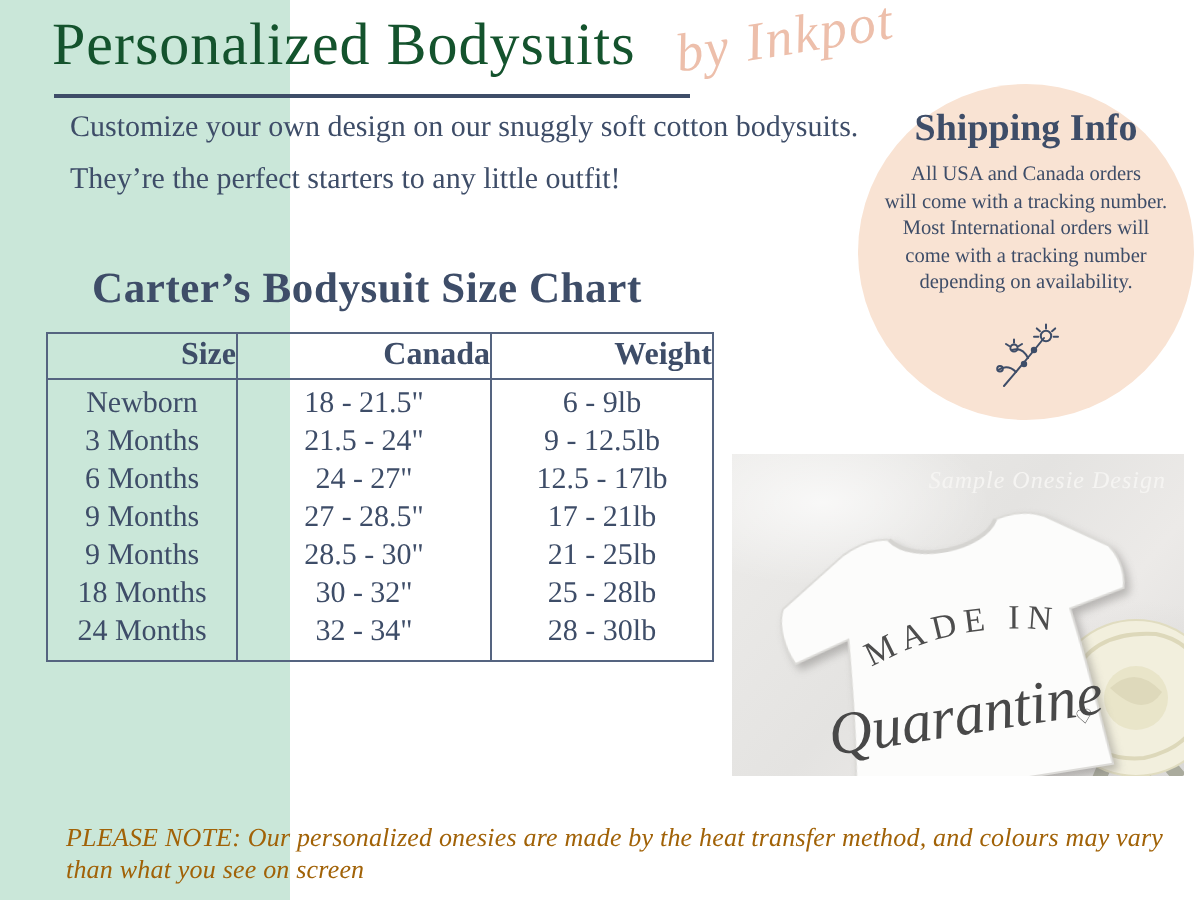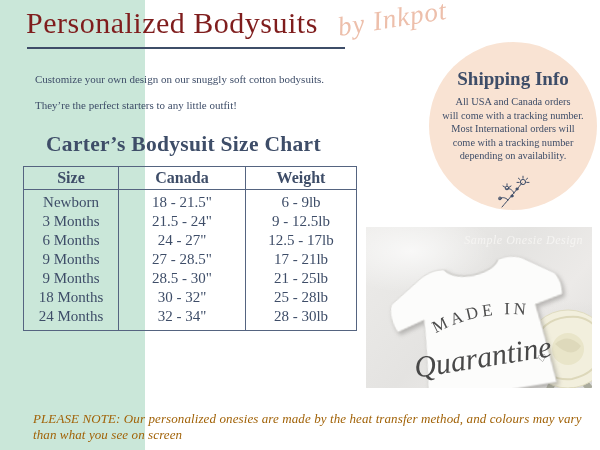--- a/index.html
+++ b/index.html
@@ -9,62 +9,62 @@
     background:#ffffff; overflow:hidden;
     font-family:"Liberation Serif", serif; color:#3e4d68;
   }
   .mint-band {
     position:absolute; left:0; top:0; width:145px; height:450px;
     background:#cae7d9;
   }
   
   .title {
     position:absolute; left:26px; top:6px; width:400px;
-    font-size:30px; letter-spacing:0.5px; color:#7f1d1d; font-weight:400;
+    font-size:30px; letter-spacing:0.5px; color:#14532d; font-weight:400;
   }
   .title-underline {
     position:absolute; left:27px; top:47px; width:318px; height:2px;
     background:#3e4d68;
   }
   .byline {
     position:absolute; left:338px; top:12px; width:150px;
     font-size:27px; font-style:italic; color:#edbfab;
     transform:rotate(-9deg); transform-origin:left center;
     letter-spacing:1px;
   }
   
-  .intro { position:absolute; left:35px; top:66px; width:400px; font-size:11px; line-height:26px;font-family:Liberation Serif, serif; }
+  .intro { position:absolute; left:35px; top:51px; width:400px; font-size:15px; line-height:26px;font-family:Liberation Serif, serif; }
   
   .chart-title {
     position:absolute; left:46px; top:132px;
     font-size:21.5px; font-weight:bold; letter-spacing:0.3px;
   }
   table.size-chart {
     position:absolute; left:23px; top:166px; width:333px;
     border-collapse:collapse; table-layout:fixed;
     border:1.5px solid #556480;
   }
   .size-chart col.c1 { width:95px; } .size-chart col.c2 { width:127px; } .size-chart col.c3 { width:111px; }
   .size-chart th {
     border:1.5px solid #556480; font-size:16px; font-weight:bold;
-    height:23px; text-align:center; color:#3e4d68;font-family:Liberation Serif, serif;
+    height:23px; text-align:right; color:#3e4d68;font-family:Liberation Serif, serif;
   }
   .size-chart td {
     border-left:1.5px solid #556480; border-right:1.5px solid #556480;
     font-size:15px; height:19px; text-align:center; color:#3e4d68;
     vertical-align:middle; line-height:19px;
   }
   .size-chart tr.first td { padding-top:3px; }
   .size-chart tr.last td { padding-bottom:4px; }
   
   .shipping-circle {
     position:absolute; left:429px; top:42px; width:168px; height:168px;
     border-radius:50%; background:#f9e3d3; text-align:center;
   }
-  .shipping-title { margin-top:26px; font-size:19px; font-weight:bold; color:#3e4d68; }
+  .shipping-title { margin-top:12px; font-size:19px; font-weight:bold; color:#3e4d68; }
   .shipping-body { margin:5px auto 12px; width:150px; font-size:10.3px; line-height:13.5px; color:#3e4d68; }
   .shipping-flower { margin-top:2px; }
   
   .photo {
     position:absolute; left:366px; top:227px; width:226px; height:161px;
     background:
       radial-gradient(ellipse 120px 60px at 20% 15%, rgba(255,255,255,.7), rgba(255,255,255,0) 70%),
       radial-gradient(ellipse 150px 80px at 85% 80%, rgba(200,198,196,.5), rgba(200,198,196,0) 70%),
       linear-gradient(130deg,#edecea 0%, #e4e3e1 45%, #eceae8 70%, #dedddb 100%);
     overflow:hidden;

